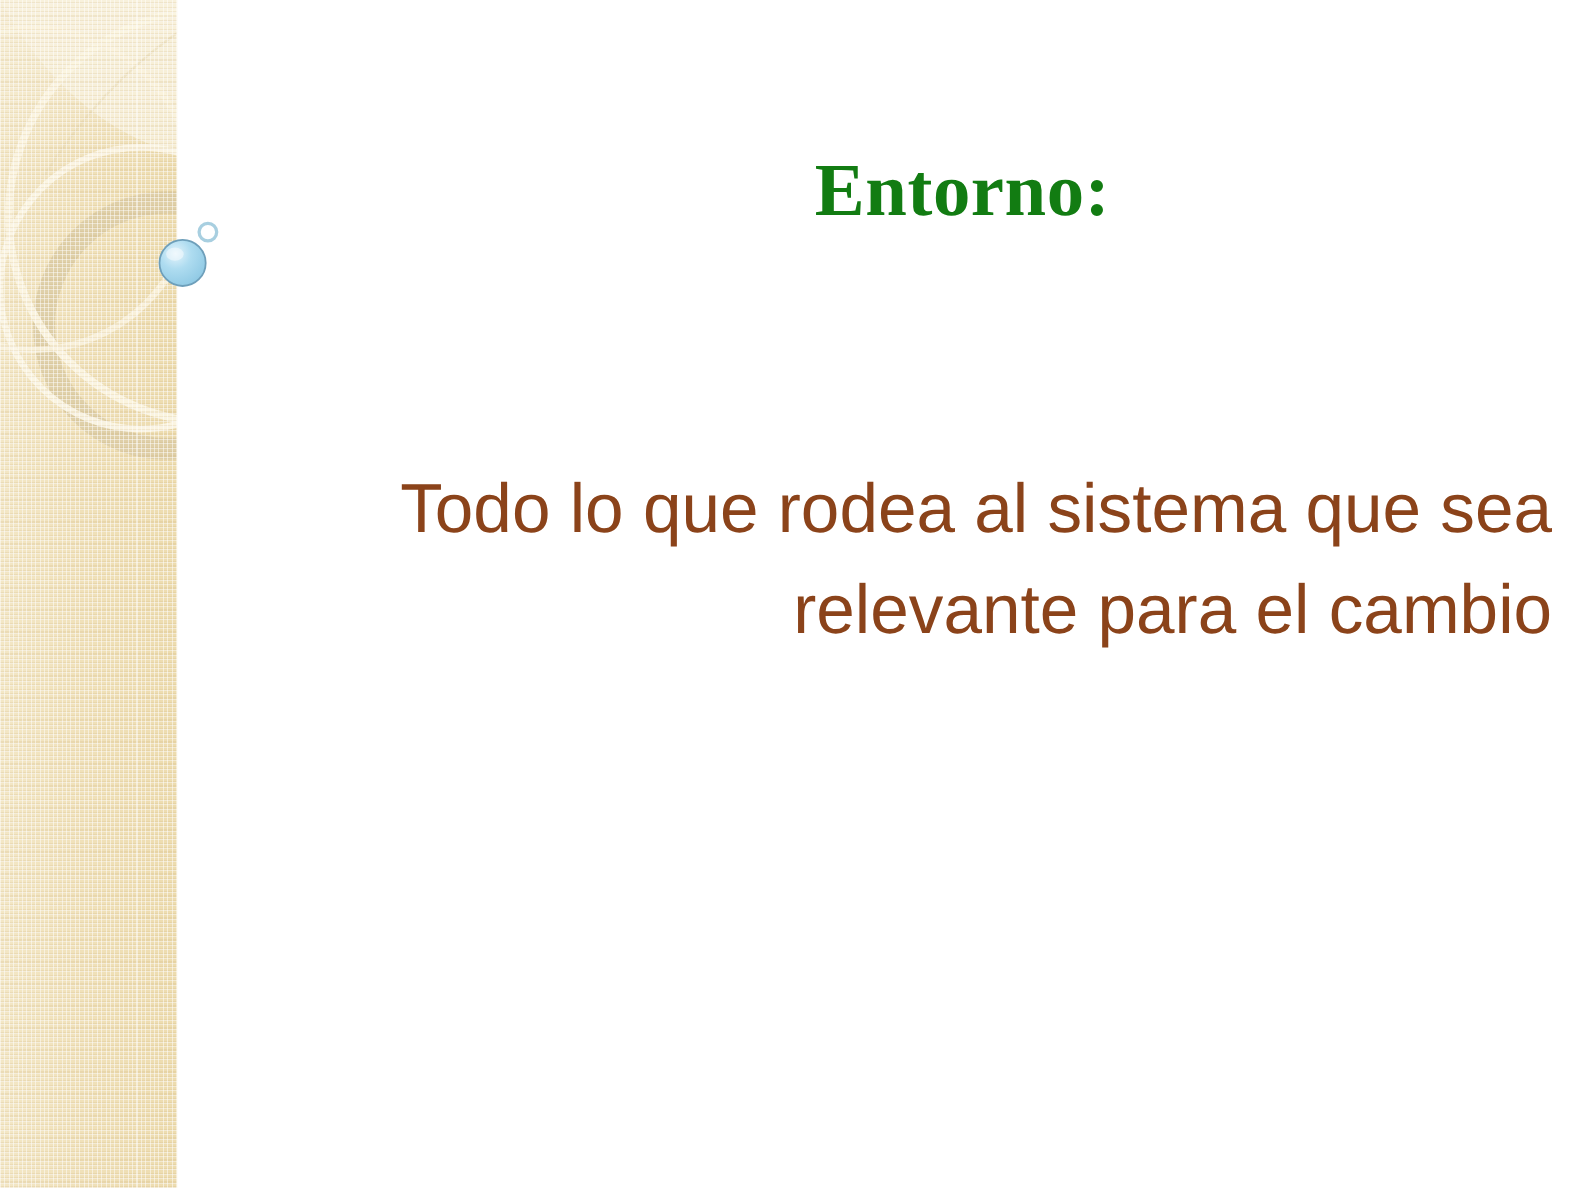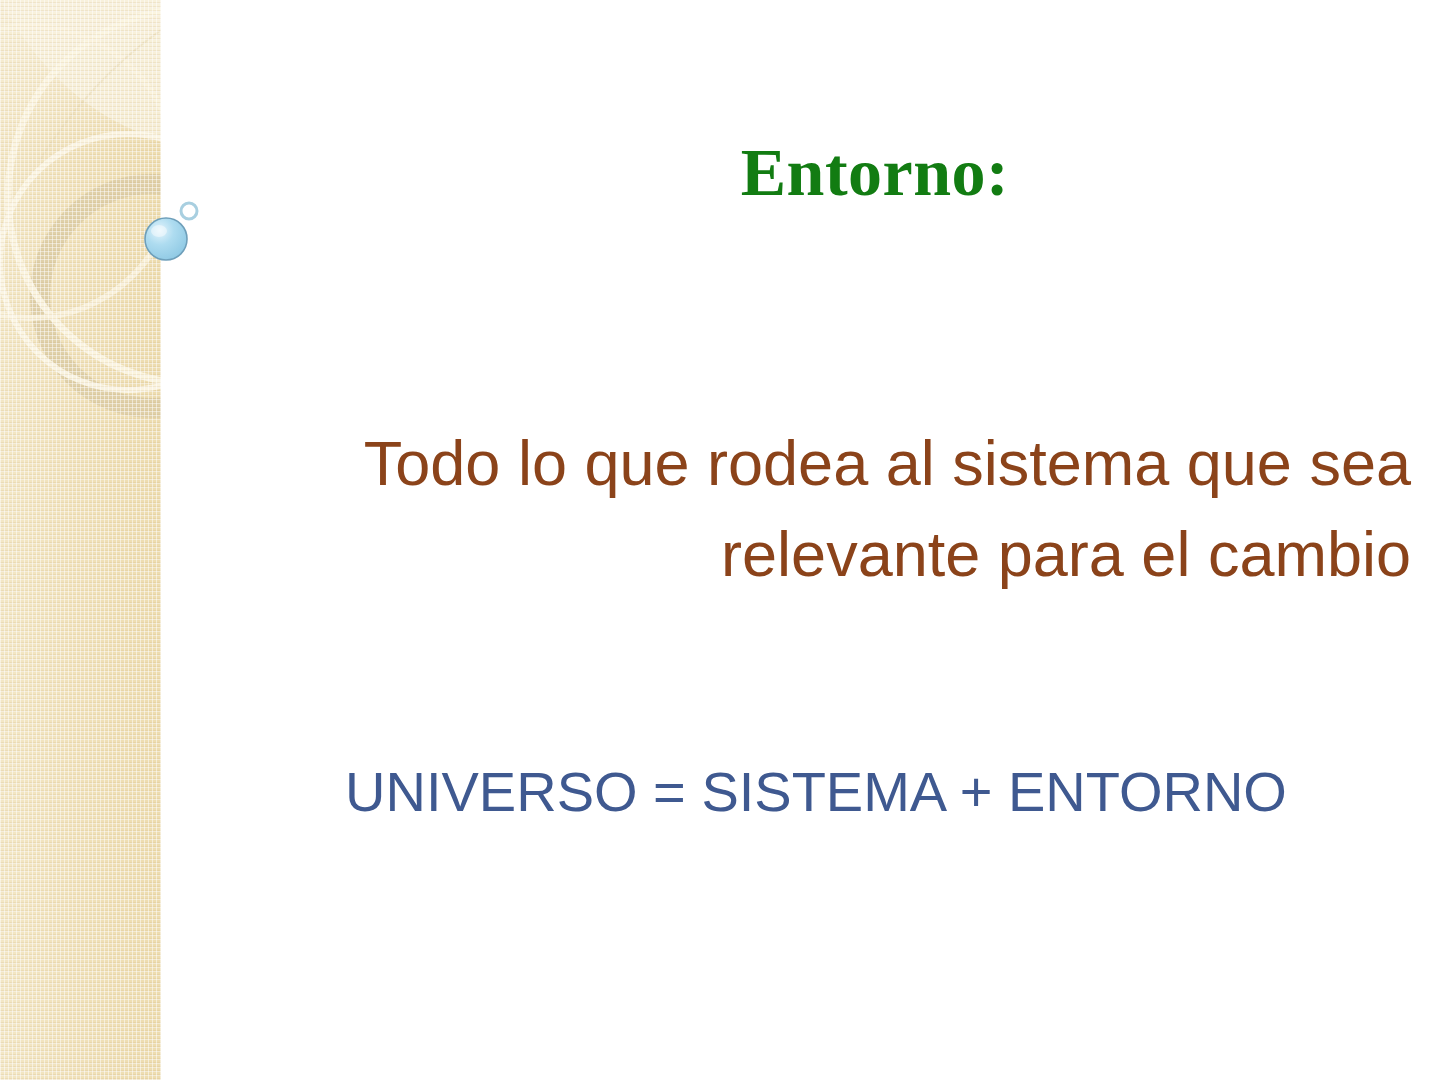--- a/index.html
+++ b/index.html
@@ -167,17 +167,16 @@
       <ellipse cx="159" cy="231" rx="8" ry="6" fill="#FFFFFF" opacity="0.45"></ellipse>
     </svg>
   </div>
 
   <div class="content">
 
     <div class="slide-title">Entorno:</div>
 
     <div class="body-text">Todo lo que rodea al sistema que sea relevante para el cambio</div>
 
-    <div class="equation-text">UNIVERSO = SISTEMA + ENTORNO</div>
 
   </div>
 
 </div>
 
 </body></html>

